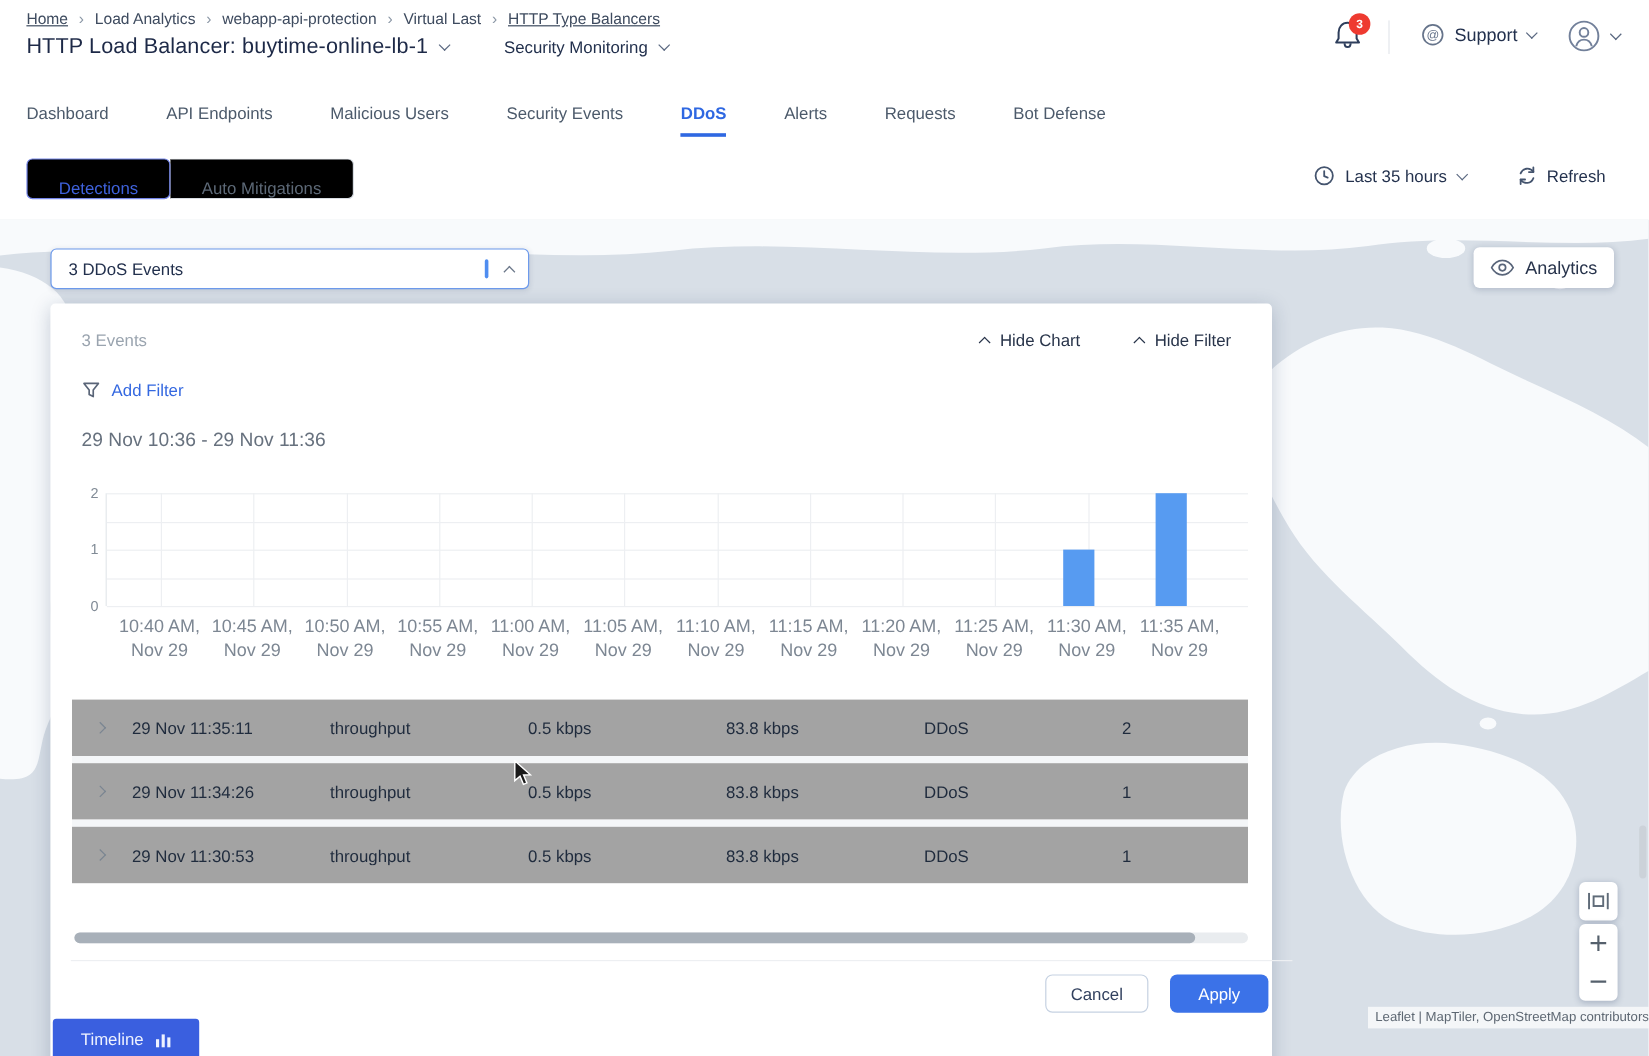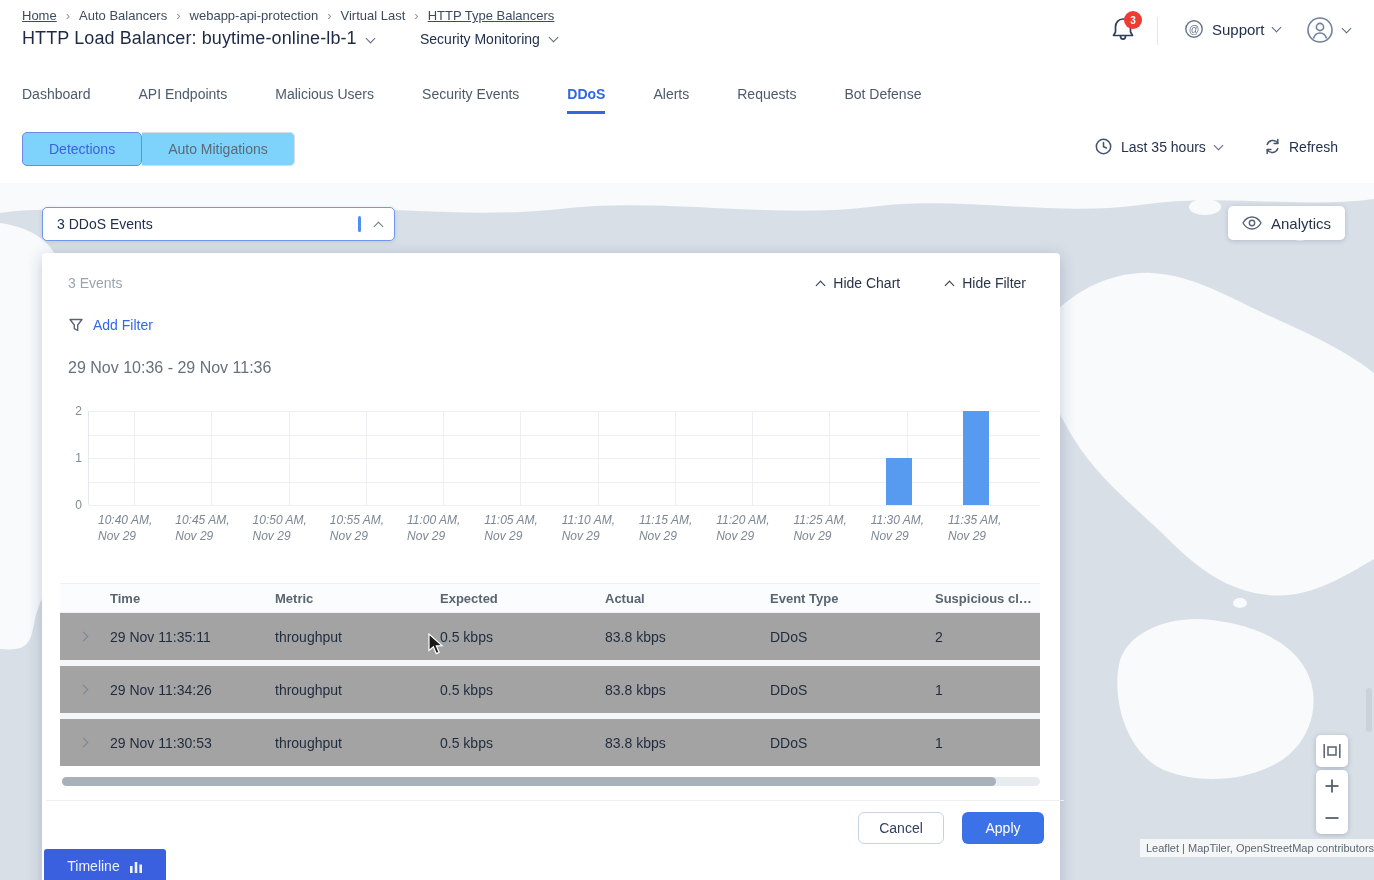--- a/index.html
+++ b/index.html
@@ -36,35 +36,35 @@
   .avatar-wrap { position:absolute; left:1306px; top:16px; display:flex; align-items:center; gap:9px;
     color:#65738a; cursor:pointer; }
 
   
   .tab-bar { position:absolute; left:22px; top:86px; display:flex; gap:48px; height:28px; }
   .tab { font-size:14px; color:#4c5a6b; cursor:pointer; padding-bottom:9px; white-space:nowrap; }
   .tab.active { color:#2f68e2; font-weight:700; border-bottom:3px solid #2f68e2; }
 
   
   .segments { position:absolute; left:22px; top:132px; display:flex; }
-  .seg { height:34px; padding:0 26px; font-size:14px; display:flex; align-items:center;
-    background:#7dd3fc; cursor:pointer; }
+  .seg { height:34px; padding:0 26px; font-size:14px; display:flex; align-items:flex-end;
+    background:#000000; cursor:pointer; }
   .seg.sel { color:#3f62dc; border:1px solid #7485e8; border-radius:5px; z-index:2; }
   .seg.unsel { color:#5d6977; border:1px solid #d8dde3; border-left:none;
     border-radius:0 5px 5px 0; }
   .time-range { position:absolute; left:1095px; top:138px; display:flex; align-items:center;
     gap:9px; font-size:14px; color:#24324e; cursor:pointer; }
   .refresh { position:absolute; left:1264px; top:138px; display:flex; align-items:center;
     gap:8px; font-size:14px; color:#24324e; cursor:pointer; }
 
   
   .map { position:absolute; left:0; top:183px; width:1374px; height:697px; }
 
   
-  .events-dd { position:absolute; left:42px; top:207px; width:353px; height:34px; background:#fff;
+  .events-dd { position:absolute; left:42px; top:207px; width:399px; height:34px; background:#fff;
     border:1px solid #6d9aec; border-radius:5px; display:flex; align-items:center;
     padding:0 12px 0 14px; cursor:pointer; box-shadow:0 1px 4px rgba(30,50,90,.12); }
   .events-dd .val { flex:1; font-size:14px; color:#22304d; }
   .dd-caret-bar { width:3px; height:16px; border-radius:2px; background:#4f8df0; margin-right:14px; }
   .analytics-btn { position:absolute; left:1228px; top:206px; height:34px; padding:0 14px;
     background:#fff; border:none; border-radius:5px; display:flex; align-items:center; gap:9px;
     font-size:15px; color:#28344c; cursor:pointer; box-shadow:0 1px 5px rgba(30,50,90,.2);
     font-family:inherit; }
 
   
@@ -78,40 +78,40 @@
   .date-range { position:absolute; left:26px; top:106px; font-size:16px; color:#67717e; }
 
   
   .chart { position:absolute; left:24px; top:148px; width:978px; height:162px; }
   .plot { position:absolute; left:22px; top:10px; width:952px; height:94px;
     border-left:1px solid #e4e8ec; }
   .hline { position:absolute; left:0; width:100%; height:1px; background:#edeff2; }
   .vline { position:absolute; top:0; width:1px; height:100%; background:#edeff2; }
   .bar { position:absolute; bottom:0; width:26px; }
   .ylab { position:absolute; left:0; width:16px; text-align:right; font-size:12px; color:#818b96; }
-  .xlab { position:absolute; width:70px; font-size:12px; color:#7d8793;
-    line-height:1.3; top:112px;font-style:italic; }
+  .xlab { position:absolute; width:70px; text-align:center; font-size:15px; color:#7d8793;
+    line-height:1.3; top:112px; }
 
   
   .tbl { position:absolute; left:18px; top:330px; width:980px; }
   .trow { display:grid; grid-template-columns:50px 165px 165px 165px 165px 165px 1fr;
     align-items:center; }
   .thead { height:30px; background:#fbfcfd; border-top:1px solid #eef1f4;
     border-bottom:1px solid #eef1f4; font-size:13px; font-weight:700; color:#5a6571; }
   .tdata { height:47px; background:#a3a3a3; font-size:14px; color:#1f2b3d; cursor:default; }
   .row-sep { height:6px; background:#f4f6f8; }
   .cell-exp { padding-left:20px; color:#7a8591; display:flex; align-items:center; cursor:pointer; }
   .thead .c, .tdata .c { overflow:hidden; white-space:nowrap; text-overflow:ellipsis; padding-right:8px; }
 
   .hscroll { position:absolute; left:20px; top:524px; width:978px; height:9px; background:#e9ecef;
     border-radius:5px; }
   .hscroll .thumb { position:absolute; left:0; top:0; width:934px; height:9px; background:#a8b0b9;
     border-radius:5px; cursor:grab; }
 
-  .panel-footer { position:absolute; left:4px; top:547px; width:100%; height:55px;
+  .panel-footer { position:absolute; left:17px; top:547px; width:100%; height:55px;
     border-top:1px solid #edeff2; display:flex; align-items:center; justify-content:flex-end;
     gap:18px; padding-right:20px; }
   .btn { height:32px; border-radius:6px; font-size:14px; font-family:inherit; cursor:pointer; }
   .btn.cancel { width:86px; background:#fff; border:1px solid #c6d2e2; color:#32415f; }
   .btn.apply { width:82px; background:#3b72e8; border:none; color:#fff; }
 
   
   .timeline-btn { position:absolute; left:44px; top:849px; height:34px; width:122px;
     background:#3a5fdf; border:none; border-radius:3px 3px 0 0; color:#eef2ff; font-size:14px;
     font-family:inherit; display:flex; align-items:center; justify-content:center; gap:9px;
@@ -149,21 +149,21 @@
       <ellipse cx="1300" cy="52" rx="10" ry="6"></ellipse>
       <ellipse cx="1330" cy="300" rx="9" ry="14"></ellipse>
       <ellipse cx="1348" cy="352" rx="7" ry="10"></ellipse>
       <ellipse cx="1240" cy="420" rx="7" ry="5"></ellipse>
     </g>
   </svg>
 
   <nav class="breadcrumb">
       <span class="crumb link">Home</span>
       <span class="bc-sep">›</span>
-      <span class="crumb">Auto Balancers</span>
+      <span class="crumb">Load Analytics</span>
       <span class="bc-sep">›</span>
       <span class="crumb">webapp-api-protection</span>
       <span class="bc-sep">›</span>
       <span class="crumb">Virtual Last</span>
       <span class="bc-sep">›</span>
       <span class="crumb link">HTTP Type Balancers</span>
     </nav>
 
   <div class="title-row">
     <span class="page-title">HTTP Load Balancer: buytime-online-lb-1</span>
@@ -304,29 +304,20 @@
         <div class="xlab" style="left: 650.182px;">11:20 AM,<br>Nov 29</div>
         <div class="xlab" style="left: 727.455px;">11:25 AM,<br>Nov 29</div>
         <div class="xlab" style="left: 804.727px;">11:30 AM,<br>Nov 29</div>
         <div class="xlab" style="left: 882px;">11:35 AM,<br>Nov 29</div>
         <div class="ylab" style="top: 3px;">2</div>
         <div class="ylab" style="top: 50px;">1</div>
         <div class="ylab" style="top: 97px;">0</div>
       </div>
 
     <div class="tbl">
-      <div class="trow thead">
-          <div class="c"></div>
-          <div class="c">Time</div>
-          <div class="c">Metric</div>
-          <div class="c">Expected</div>
-          <div class="c">Actual</div>
-          <div class="c">Event Type</div>
-          <div class="c">Suspicious cli...</div>
-        </div>
       <div id="tbody">
           <div class="trow tdata">
             <div class="cell-exp">
               <span class="chev right"></span>
             </div>
             <div class="c">29 Nov 11:35:11</div>
             <div class="c">throughput</div>
             <div class="c">0.5 kbps</div>
             <div class="c">83.8 kbps</div>
             <div class="c">DDoS</div>

